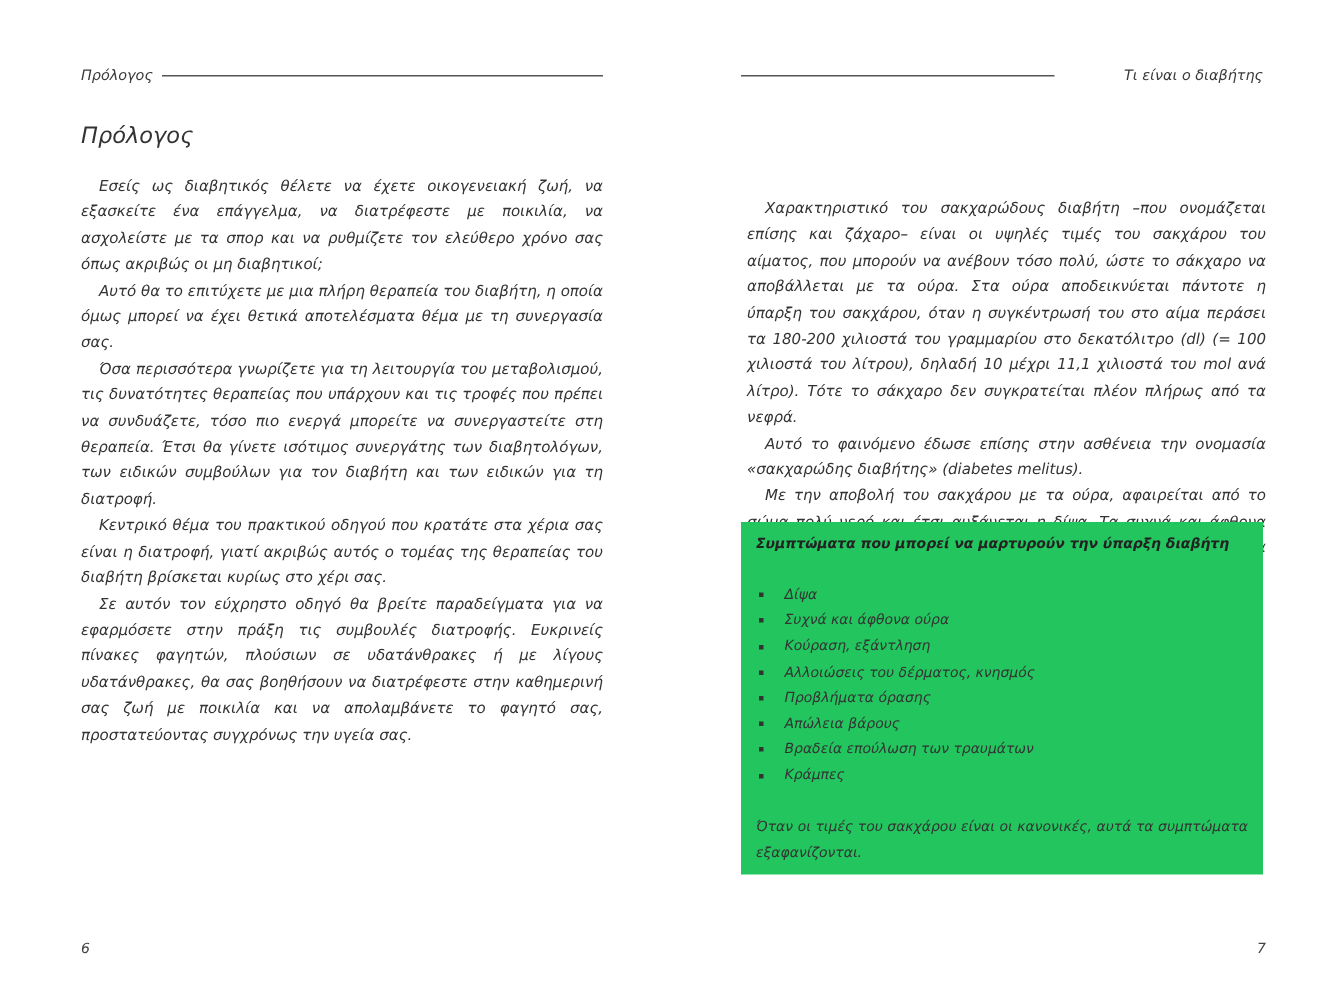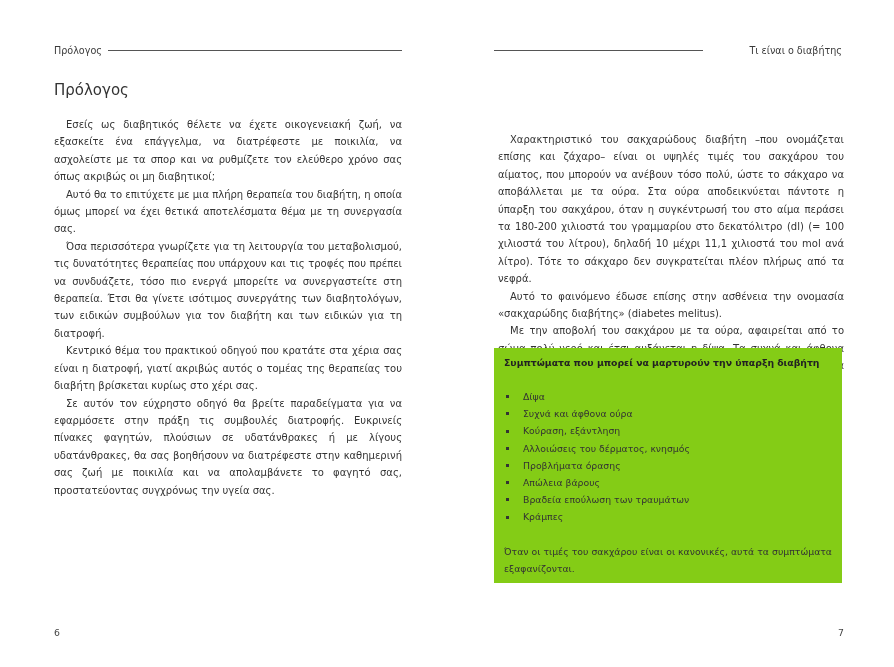--- a/index.html
+++ b/index.html
@@ -1,18 +1,18 @@
 <!DOCTYPE html>
 <html><head>
 <meta charset="utf-8">
 <style>
   html, body { margin: 0; padding: 0; background: #ffffff; }
   body { width: 894px; height: 667px; position: relative; overflow: hidden;
          font-family: "DejaVu Sans", sans-serif; color: #2b2b2b; }
-  .page { position: absolute; top: 0; height: 667px; }
+  .page { position: absolute; top: 0; height: 667px; font-style: italic; }
   .page.left { left: 0; width: 447px; }
   .page.right { left: 447px; width: 447px; }
 
   .running-head { position: absolute; top: 45px; font-size: 9.6px; color: #3a3a3a;
                   display: flex; align-items: center; }
   .left .running-head { left: 54px; width: 348px; }
   .right .running-head { left: 47px; width: 348px; gap: 40px; }
   .rule { flex: 1; height: 1px; background: #555; }
   .left .rule { margin-left: 6px; }
   .right .rule { margin-right: 6px; }
@@ -20,21 +20,21 @@
   .title { position: absolute; font-size: 15px; color: #333; font-weight: normal; line-height: 18px; margin: 0; }
   .left .title { left: 54px; top: 81px; }
   .right .title { left: 51px; top: 79px; }
 
   .body { position: absolute; font-size: 10px; line-height: 17.4px; color: #333; }
   .left .body { left: 54px; top: 116px; width: 348px; }
   .right .body { left: 51px; top: 131px; width: 346px; }
   .body p { margin: 0; text-indent: 12px; text-align: justify; }
 
   .box { position: absolute; left: 47px; top: 348px; width: 348px; height: 235px;
-         background: #84cc16; box-sizing: border-box; padding: 8px 10px; }
+         background: #22c55e; box-sizing: border-box; padding: 8px 10px; }
   .box-title { font-size: 9.3px; font-weight: bold; color: #222; margin: 0 0 18px 0; line-height: 14px; }
   .symptoms { list-style: none; margin: 0; padding: 0; }
   .symptoms li { font-size: 9.3px; line-height: 17.2px; color: #333; display: flex; align-items: center; }
   .bullet { display: inline-block; width: 3px; height: 3px; background: #333; margin: 0 14px 0 2px; }
   .box-note { font-size: 9.3px; line-height: 17.4px; margin: 17px 0 0 0; color: #333; text-align: justify; }
 
   .page-number { position: absolute; top: 627px; font-size: 9.3px; color: #444; }
   .left .page-number { left: 54px; }
   .right .page-number { left: 391px; }
 </style>

